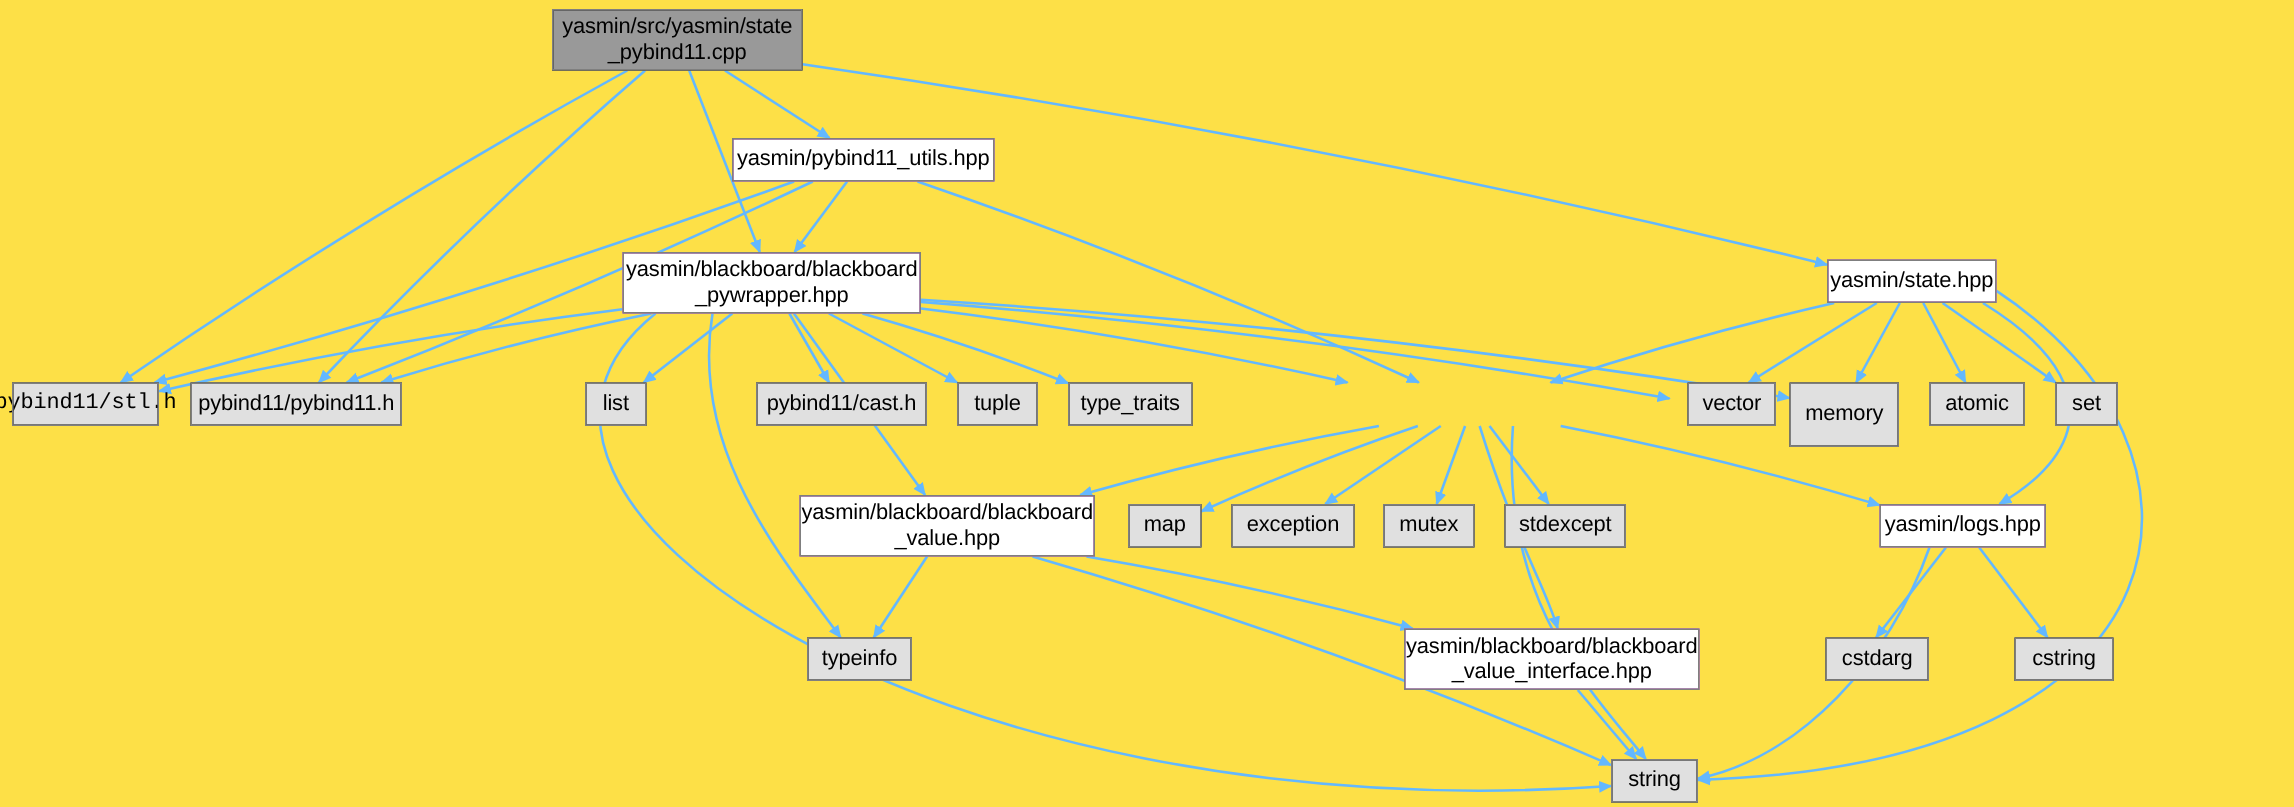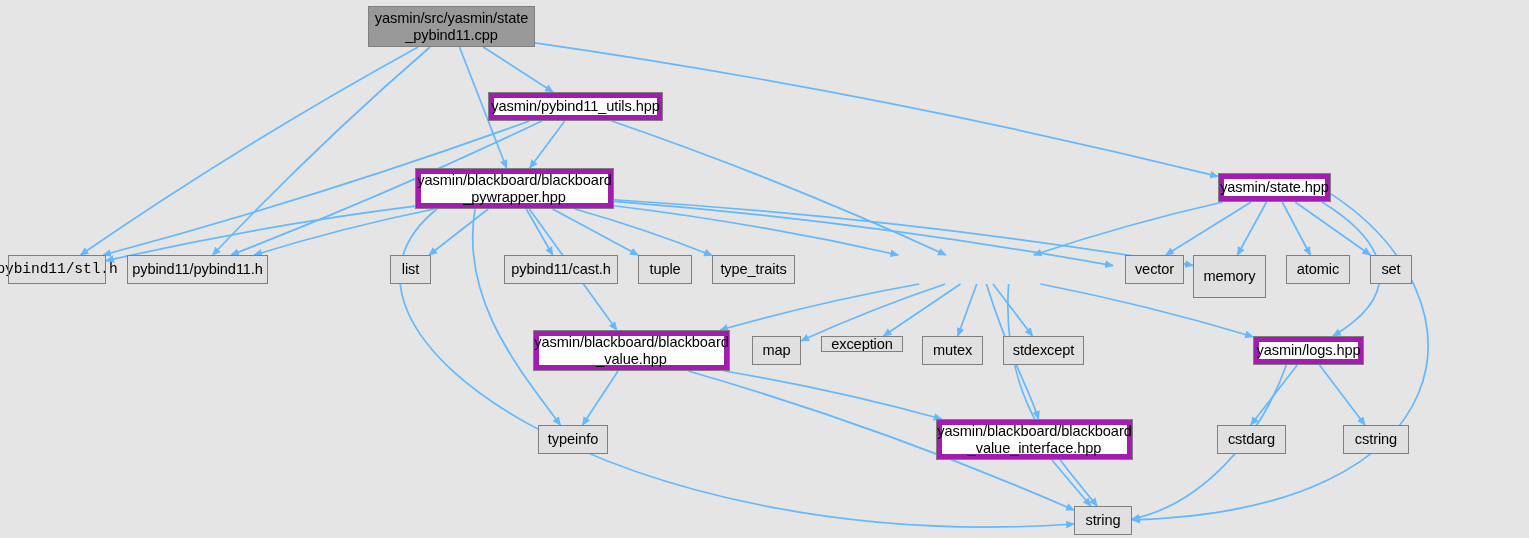--- a/index.html
+++ b/index.html
@@ -4,21 +4,21 @@
 <style>
   html, body {
     margin: 0;
     padding: 0;
     background: #000000;
   }
   #graph-root {
     position: relative;
     width: 1529px;
     height: 538px;
-    background: #e5e5e5;
+    background: #fde047;
     font-family: "Liberation Sans", sans-serif;
     overflow: hidden;
   }
   #edge-layer {
     position: absolute;
     left: 0; top: 0;
     width: 1529px;
     height: 538px;
     pointer-events: none;
   }
@@ -38,21 +38,21 @@
     outline: 1px solid #7f7f7f;
     outline-offset: -1px;
     z-index: 5;
   }
   .node.root {
     background: #999999;
     border: 1px solid #000000;
   }
   .node.hdr {
     background: #ffffff;
-    border: 6px solid #a21caf;
+    border: 1px solid #a21caf;
   }
   .node.sys {
     background: #e0e0e0;
     border: 1px solid #000000;
   }
   .node .label {
     display: block;
     padding: 0 4px;
   }
 </style>
@@ -122,21 +122,21 @@
     <div class="node sys" style="left: 504px; top: 255px; width: 114px; height: 29px;"><span class="label">pybind11/cast.h</span></div>
     <div class="node sys" style="left: 638px; top: 255px; width: 54px; height: 29px;"><span class="label">tuple</span></div>
     <div class="node sys" style="left: 712px; top: 255px; width: 83px; height: 29px;"><span class="label">type_traits</span></div>
     <div class="node sys" style="left: 1113px; top: 255px; width: 59px; height: 29px; margin-left: 12px;"><span class="label">vector</span></div>
     <div class="node sys" style="left: 1193px; top: 255px; width: 73px; height: 43px;"><span class="label">memory</span></div>
     <div class="node sys" style="left: 1286px; top: 255px; width: 64px; height: 29px;"><span class="label">atomic</span></div>
     <div class="node sys" style="left: 1370px; top: 255px; width: 42px; height: 29px;"><span class="label">set</span></div>
     <div class="node hdr" style="left: 533px; top: 330px; width: 197px; height: 41px;"><span class="label">yasmin/blackboard/blackboard
 _value.hpp</span></div>
     <div class="node sys" style="left: 752px; top: 336px; width: 49px; height: 29px;"><span class="label">map</span></div>
-    <div class="node sys" style="left: 821px; top: 336px; width: 82px; height: 16px;"><span class="label">exception</span></div>
+    <div class="node sys" style="left: 821px; top: 336px; width: 82px; height: 29px;"><span class="label">exception</span></div>
     <div class="node sys" style="left: 922px; top: 336px; width: 61px; height: 29px;"><span class="label">mutex</span></div>
     <div class="node sys" style="left: 1003px; top: 336px; width: 81px; height: 29px;"><span class="label">stdexcept</span></div>
     <div class="node hdr" style="left: 1253px; top: 336px; width: 111px; height: 29px;"><span class="label">yasmin/logs.hpp</span></div>
     <div class="node sys" style="left: 538px; top: 425px; width: 70px; height: 29px;"><span class="label">typeinfo</span></div>
     <div class="node hdr" style="left: 936px; top: 419px; width: 197px; height: 41px;"><span class="label">yasmin/blackboard/blackboard
 _value_interface.hpp</span></div>
     <div class="node sys" style="left: 1205px; top: 425px; width: 69px; height: 29px; margin-left: 12px;"><span class="label">cstdarg</span></div>
     <div class="node sys" style="left: 1343px; top: 425px; width: 66px; height: 29px;"><span class="label">cstring</span></div>
     <div class="node sys" style="left: 1074px; top: 506px; width: 58px; height: 29px;"><span class="label">string</span></div>
   </div>

